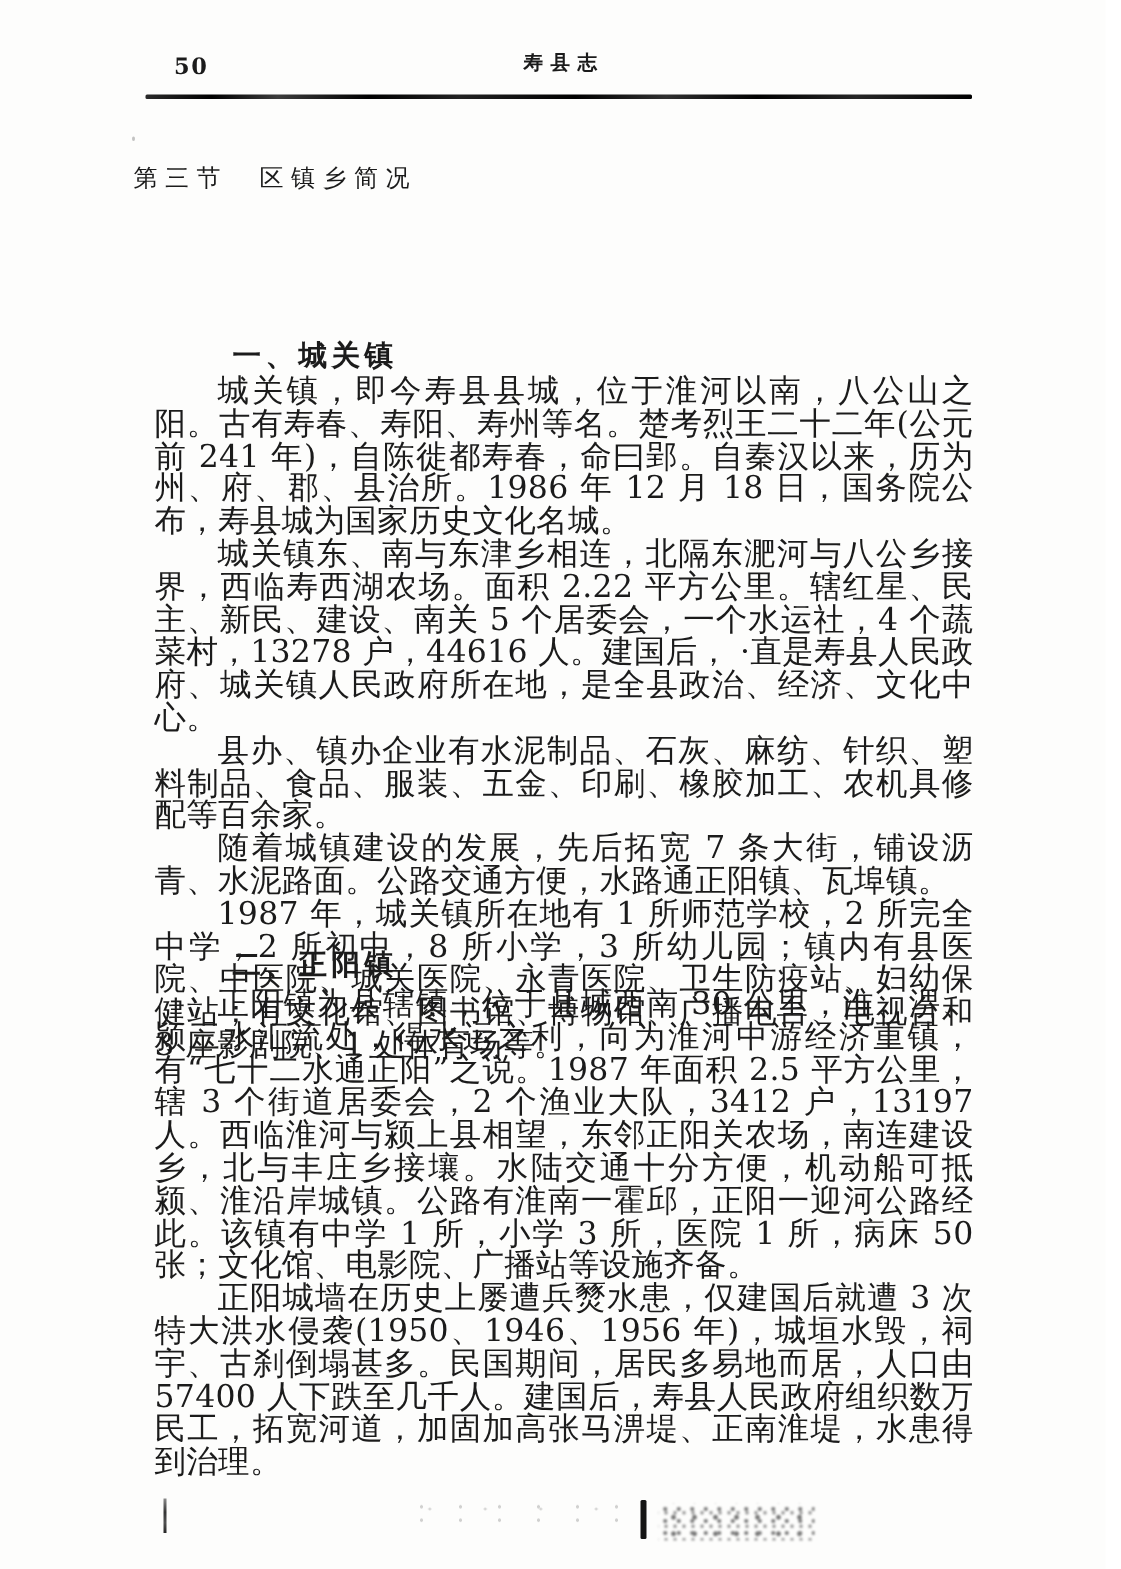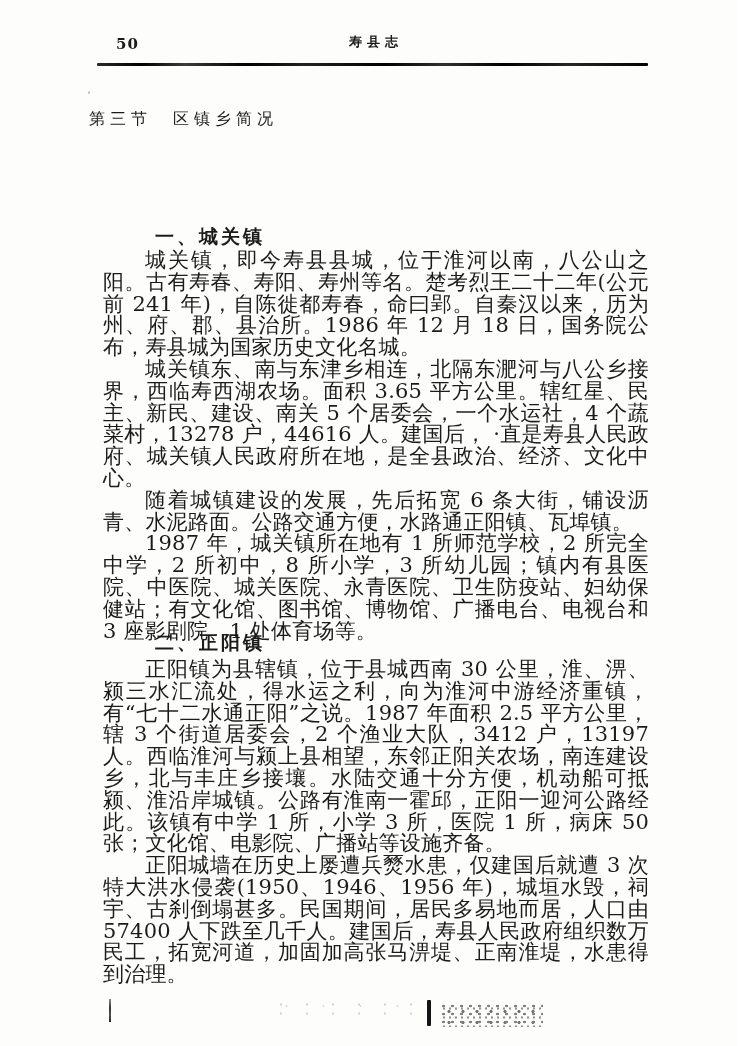--- a/index.html
+++ b/index.html
@@ -139,22 +139,23 @@
   </div>
 
   <div class="header-rule"></div>
 
   <h1 class="section-title">第三节　区镇乡简况</h1>
 
   <h2 class="sub-heading" id="heading-chengguan">一、城关镇</h2>
 
   <div class="para-block" id="paras-chengguan">
     <p>城关镇，即今寿县县城，位于淮河以南，八公山之阳。古有寿春、寿阳、寿州等名。楚考烈王二十二年(公元前 241 年)，自陈徙都寿春，命曰郢。自秦汉以来，历为州、府、郡、县治所。1986 年 12 月 18 日，国务院公布，寿县城为国家历史文化名城。</p>
-    <p>城关镇东、南与东津乡相连，北隔东淝河与八公乡接界，西临寿西湖农场。面积 3.65 平方公里。辖红星、民主、新民、建设、南关 5 个居委会，一个水运社，4 个蔬菜村，13278 户，44616 人。建国后， ·直是寿县人民政府、城关镇人民政府所在地，是全县政治、经济、文化中心。</p>
-    <p>随着城镇建设的发展，先后拓宽 6 条大街，铺设沥青、水泥路面。公路交通方便，水路通正阳镇、瓦埠镇。</p>
+    <p>城关镇东、南与东津乡相连，北隔东淝河与八公乡接界，西临寿西湖农场。面积 2.22 平方公里。辖红星、民主、新民、建设、南关 5 个居委会，一个水运社，4 个蔬菜村，13278 户，44616 人。建国后， ·直是寿县人民政府、城关镇人民政府所在地，是全县政治、经济、文化中心。</p>
+    <p>县办、镇办企业有水泥制品、石灰、麻纺、针织、塑料制品、食品、服装、五金、印刷、橡胶加工、农机具修配等百余家。</p>
+    <p>随着城镇建设的发展，先后拓宽 7 条大街，铺设沥青、水泥路面。公路交通方便，水路通正阳镇、瓦埠镇。</p>
     <p>1987 年，城关镇所在地有 1 所师范学校，2 所完全中学，2 所初中，8 所小学，3 所幼儿园；镇内有县医院、中医院、城关医院、永青医院、卫生防疫站、妇幼保健站；有文化馆、图书馆、博物馆、广播电台、电视台和 3 座影剧院、1 处体育场等。</p>
   </div>
 
   <h2 class="sub-heading" id="heading-zhengyang">二、正阳镇</h2>
 
   <div class="para-block" id="paras-zhengyang">
     <p>正阳镇为县辖镇，位于县城西南 30 公里，淮、淠、颍三水汇流处，得水运之利，向为淮河中游经济重镇，有“七十二水通正阳”之说。1987 年面积 2.5 平方公里，辖 3 个街道居委会，2 个渔业大队，3412 户，13197 人。西临淮河与颍上县相望，东邻正阳关农场，南连建设乡，北与丰庄乡接壤。水陆交通十分方便，机动船可抵颍、淮沿岸城镇。公路有淮南一霍邱，正阳一迎河公路经此。该镇有中学 1 所，小学 3 所，医院 1 所，病床 50 张；文化馆、电影院、广播站等设施齐备。</p>
     <p>正阳城墙在历史上屡遭兵燹水患，仅建国后就遭 3 次特大洪水侵袭(1950、1946、1956 年)，城垣水毁，祠宇、古刹倒塌甚多。民国期间，居民多易地而居，人口由 57400 人下跌至几千人。建国后，寿县人民政府组织数万民工，拓宽河道，加固加高张马淠堤、正南淮堤，水患得到治理。</p>
   </div>
 

